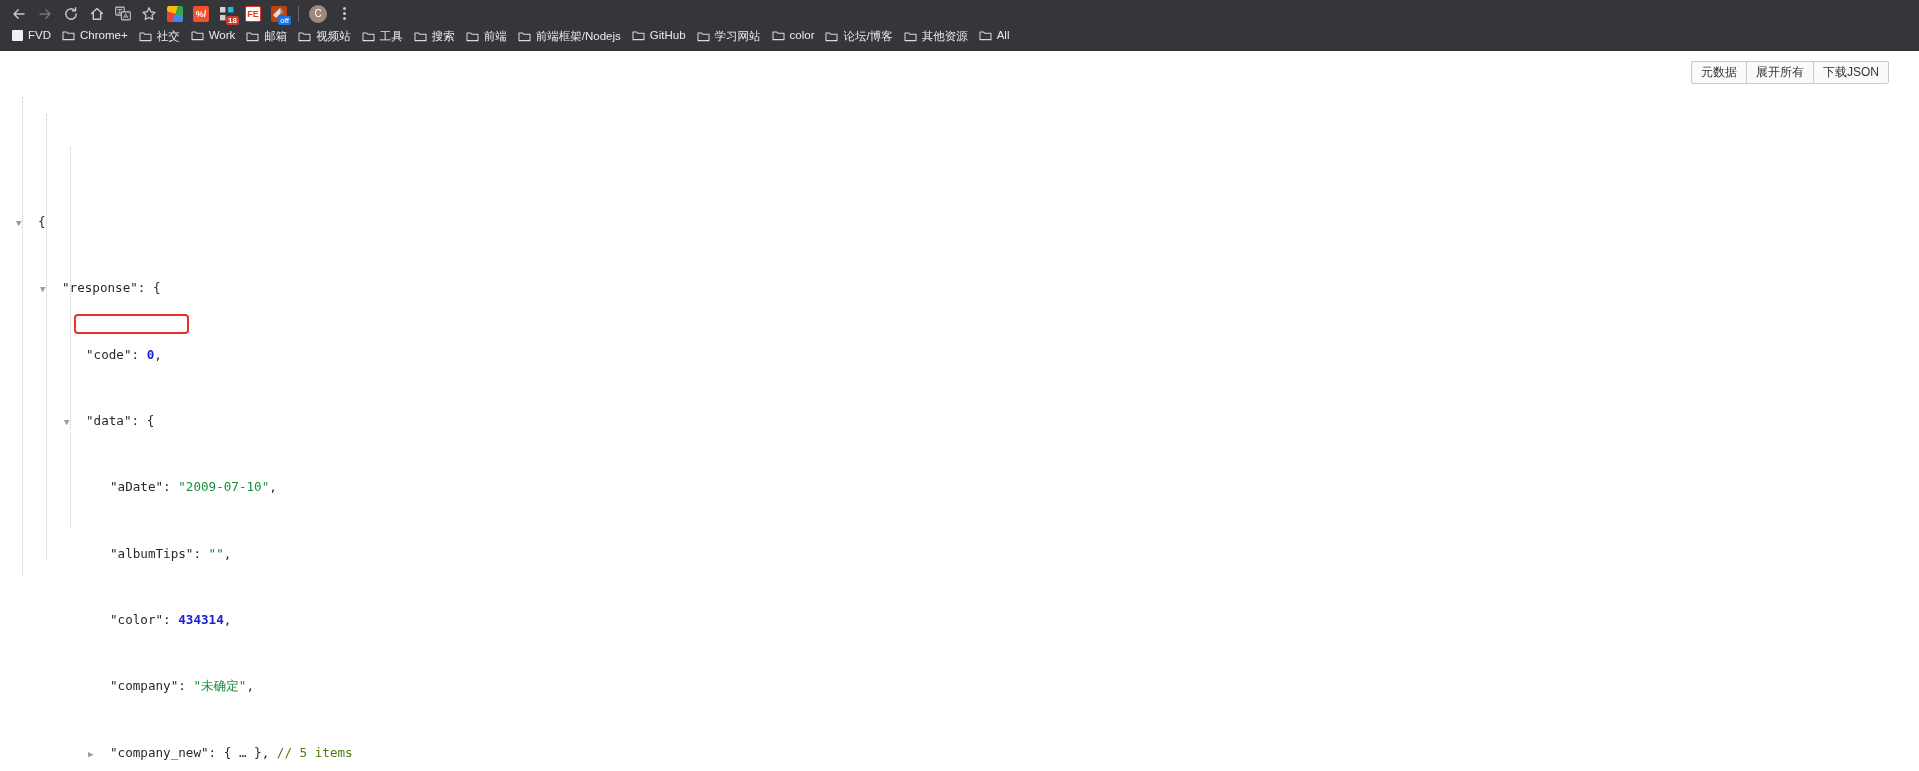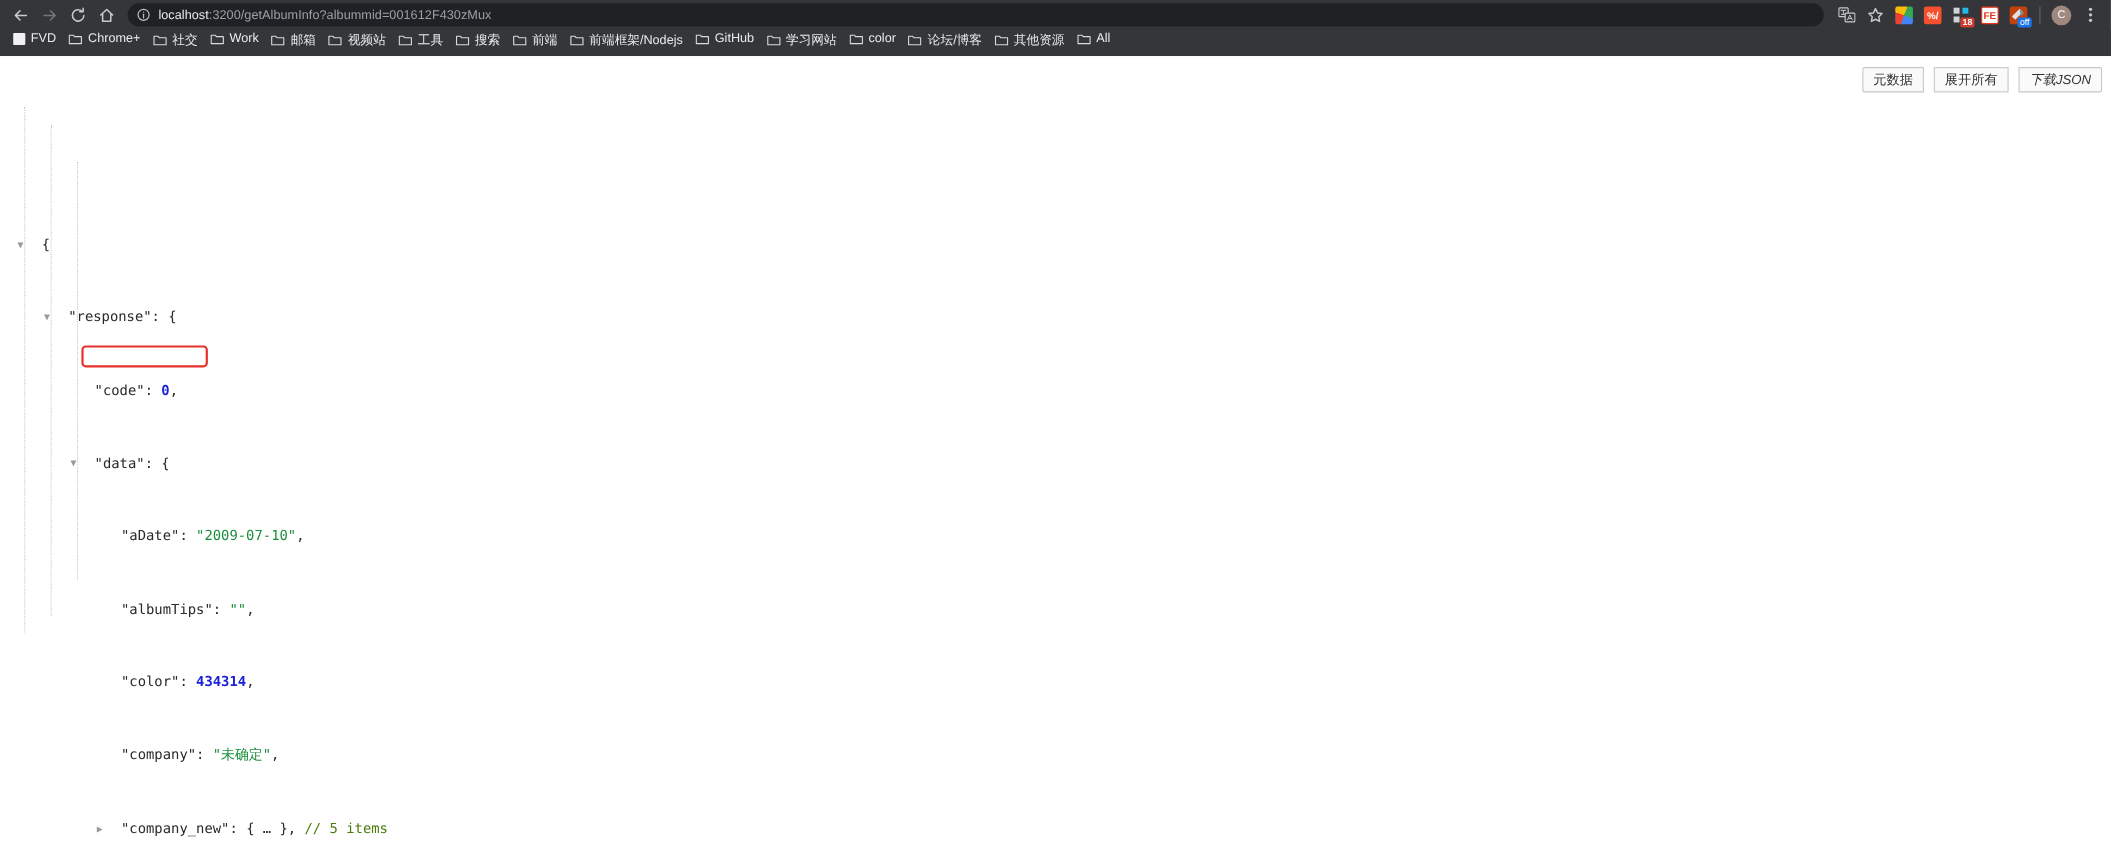--- a/index.html
+++ b/index.html
@@ -146,35 +146,35 @@
 
   
   .page {
     position: relative;
     background: #ffffff;
     height: calc(771px - 51px);
     overflow: hidden;
   }
   .jsonview-toolbar {
     position: absolute;
-    top: 10px; right: 8px;
-    display: flex; gap: 10px;
+    top: 10px; right: 30px;
+    display: flex; gap: 0;
   }
   .jv-btn {
     font-size: 12px;
     color: #333;
     background: #fafafa;
     border: 1px solid #c8c8c8;
     padding: 3px 9px 4px;
     margin-left: -1px;
     font-family: "Liberation Sans", sans-serif;
     line-height: 14px;
   }
   .jv-btn:first-child { border-radius: 2px 0 0 2px; margin-left: 0; }
-  .jv-btn:last-child { border-radius: 0 2px 2px 0; font-style: italic; }
+  .jv-btn:last-child { border-radius: 0 2px 2px 0; }
 
   .json {
     font-family: "DejaVu Sans Mono", "Liberation Mono", monospace;
     font-size: 12.6px;
     line-height: 16.6px;
     color: #292929;
     padding: 30px 0 0 14px;
     white-space: pre;
     position: relative;
   }
@@ -231,30 +231,20 @@
         <path d="M13.2 8a5.2 5.2 0 1 1-1.6-3.75" stroke-linecap="round"></path>
         <path d="M12.6 1.6v3.1h-3.1" stroke-linecap="round" stroke-linejoin="round"></path>
       </svg>
     </div>
     <div class="nav-btn">
       <svg width="16" height="16" viewBox="0 0 16 16" fill="none" stroke="currentColor" stroke-width="1.4">
         <path d="M2.6 7.6L8 2.6l5.4 5M4.3 7v6.3h7.4V7" stroke-linecap="round" stroke-linejoin="round"></path>
       </svg>
     </div>
 
-    <div class="omnibox">
-      <span class="info-icon">
-        <svg width="13" height="13" viewBox="0 0 16 16" fill="none" stroke="currentColor" stroke-width="1.3">
-          <circle cx="8" cy="8" r="6.2"></circle>
-          <path d="M8 7.3v4.1" stroke-linecap="round"></path>
-          <circle cx="8" cy="4.9" r="0.75" fill="currentColor" stroke="none"></circle>
-        </svg>
-      </span>
-      <span class="url"><span class="host">localhost</span><span>:3200/getAlbumInfo?albummid=001612F430zMux</span></span>
-    </div>
 
     <div class="tb-right">
       <div class="tb-icon">
         <svg width="16" height="15" viewBox="0 0 18 16" fill="none" stroke="currentColor" stroke-width="1.2">
           <rect x="0.8" y="0.8" width="9.5" height="9" rx="1"></rect>
           <rect x="7.2" y="6.2" width="10" height="9" rx="1" fill="#35363a"></rect>
           <path d="M2.6 3.4h5.6M5.4 3.4v4.1M3 7.5h4.4" stroke-width="1"></path>
           <path d="M9.4 13.4l2.6-5.2 2.6 5.2M10.4 11.8h3.4" stroke-width="1"></path>
         </svg>
       </div>

